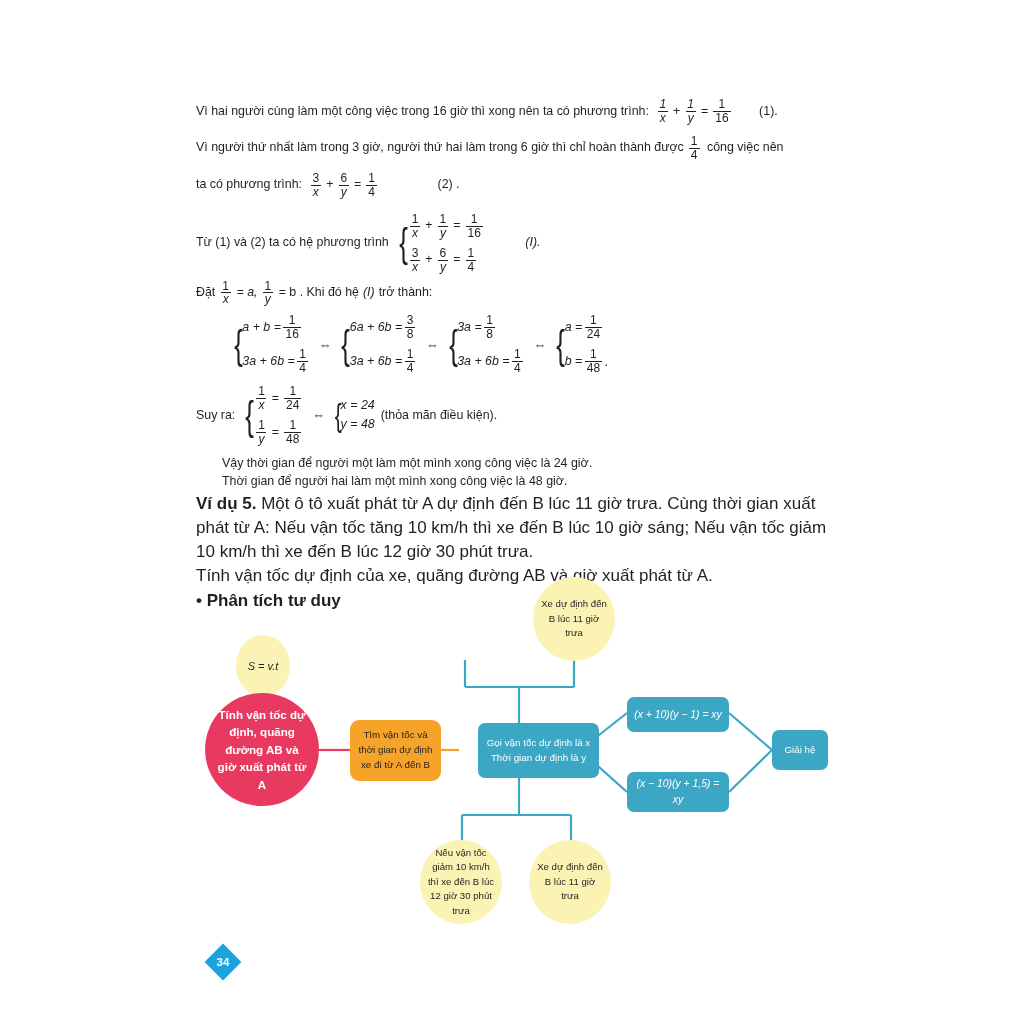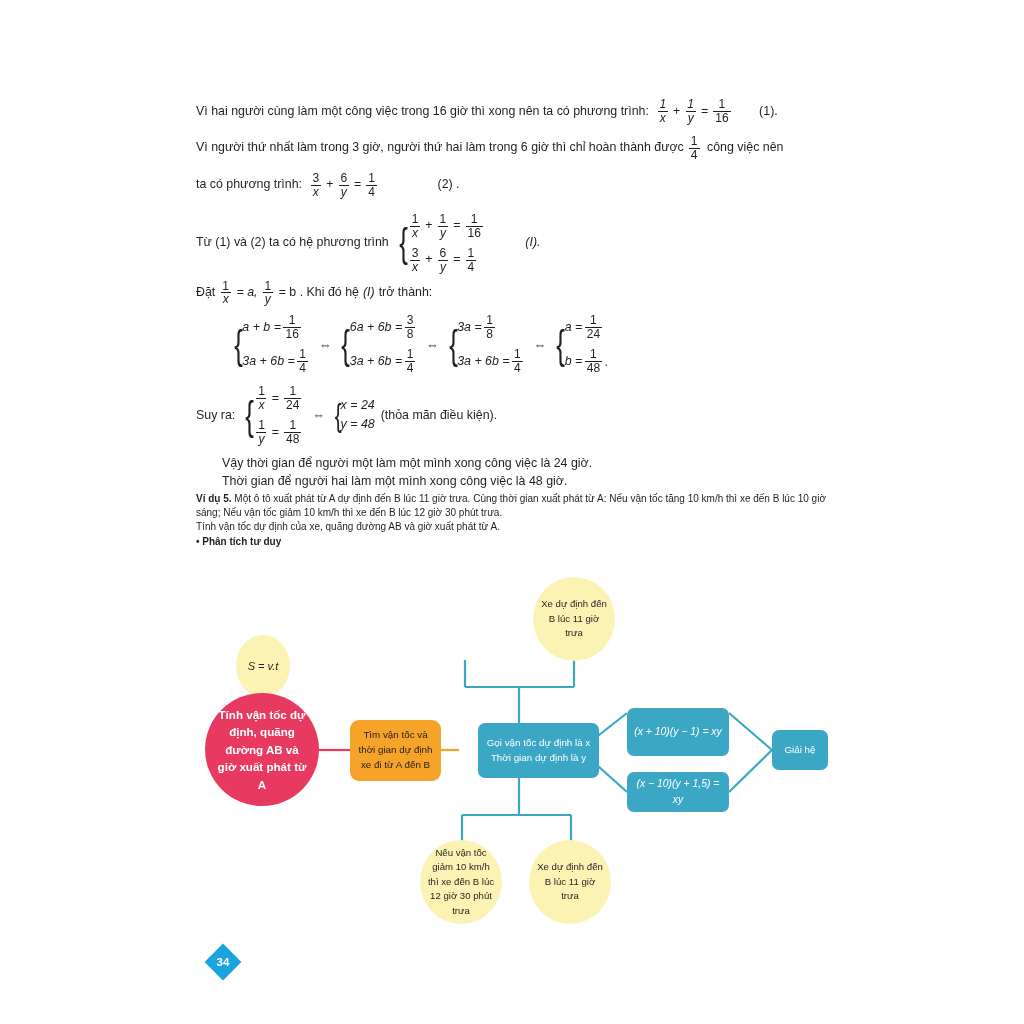--- a/index.html
+++ b/index.html
@@ -38,21 +38,21 @@
     white-space: nowrap;
   }
   .para {
     margin-bottom: 10px;
   }
   .indent { padding-left: 26px; }
   .tight { margin-bottom: 2px; }
   .bold { font-weight: bold; }
   .it { font-style: italic; }
   .wrapline {
-    font-size: 10px;
+    font-size: 17px;
     line-height: 1.42;
     white-space: normal;
   }
 
   
   .mrow {
     display: inline-flex;
     align-items: center;
     vertical-align: middle;
   }
@@ -481,21 +481,21 @@
     <div class="node box-blue" style="left:478px; top:163px; width:121px; height:55px; flex-direction:column;">
       <span>Gọi vận tốc dự định là x</span>
       <span>Thời gian dự định là y</span>
     </div>
 
     <div class="node circle-yellow" style="left:533px; top:17px; width:82px; height:84px;">Xe dự định đến B lúc 11 giờ trưa</div>
 
     <div class="node circle-yellow" style="left:420px; top:280px; width:82px; height:84px;">Nếu vận tốc giảm 10 km/h thì xe đến B lúc 12 giờ 30 phút trưa</div>
     <div class="node circle-yellow" style="left:529px; top:280px; width:82px; height:84px;">Xe dự định đến B lúc 11 giờ trưa</div>
 
-    <div class="node box-blue eqbox it" style="left:627px; top:148px; width:102px; height:48px;">(x + 10)(y − 1) = xy</div>
+    <div class="node box-blue eqbox it" style="left:627px; top:137px; width:102px; height:35px;">(x + 10)(y − 1) = xy</div>
     <div class="node box-blue eqbox it" style="left:627px; top:212px; width:102px; height:40px;">(x − 10)(y + 1,5) = xy</div>
 
     <div class="node box-blue" style="left:772px; top:170px; width:56px; height:40px;">Giải hệ</div>
   </div>
 
   <div class="pagenum-wrap">
     <div class="pagenum-diamond"></div>
     <div class="pagenum-label">34</div>
   </div>
 

